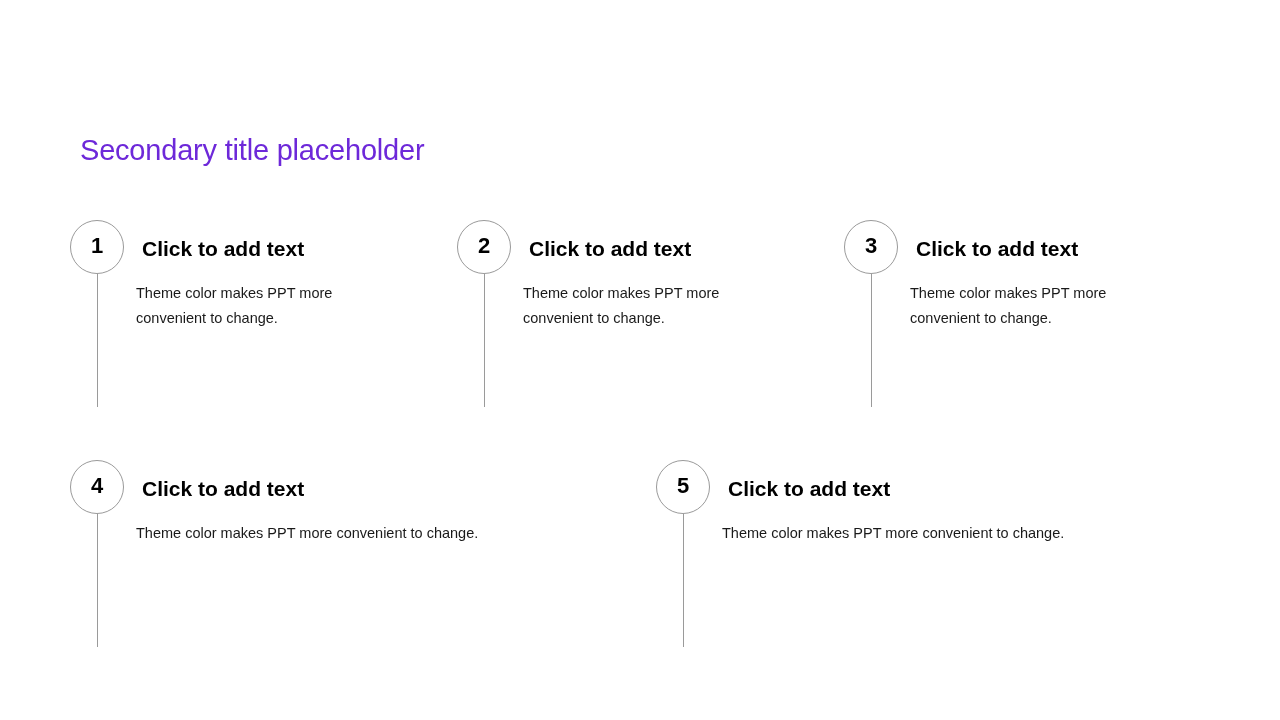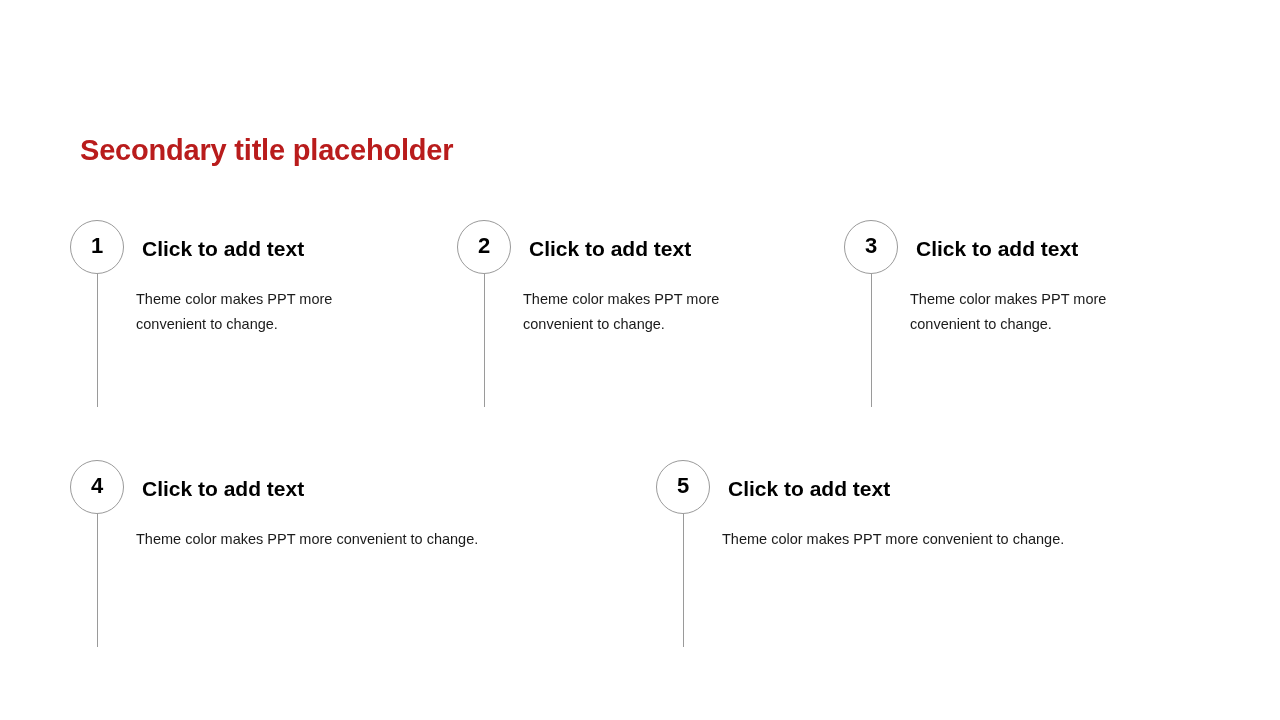--- a/index.html
+++ b/index.html
@@ -24,23 +24,23 @@
     height: 720px;
     background: #ffffff;
   }
 
   
   .slide-title {
     position: absolute;
     left: 80px;
     top: 131px;
     font-size: 29px;
-    font-weight: bold;
+    font-weight: normal;
     letter-spacing: -0.2px;
-    color: #b91c1c;
+    color: #6d28d9;
     white-space: nowrap;
     line-height: 38px;
   }
 
   
   .step {
     position: absolute;
   }
 
   .step-marker {
@@ -98,21 +98,21 @@
     top: 9px;
   }
 
   .step-desc {
     font-size: 14.5px;
     font-weight: normal;
     color: #1a1a1a;
     line-height: 25px;
     margin: 0;
     position: relative;
-    top: 28px;
+    top: 22px;
   }
 
   
   .row1 .step-line { height: 133px; }
   .row1 .step-body { left: 66px; }
   .row1 .step-desc { width: 225px; }
 
   
   .row2 .step-line { height: 133px; }
   .row2 .step-body { left: 66px; }

